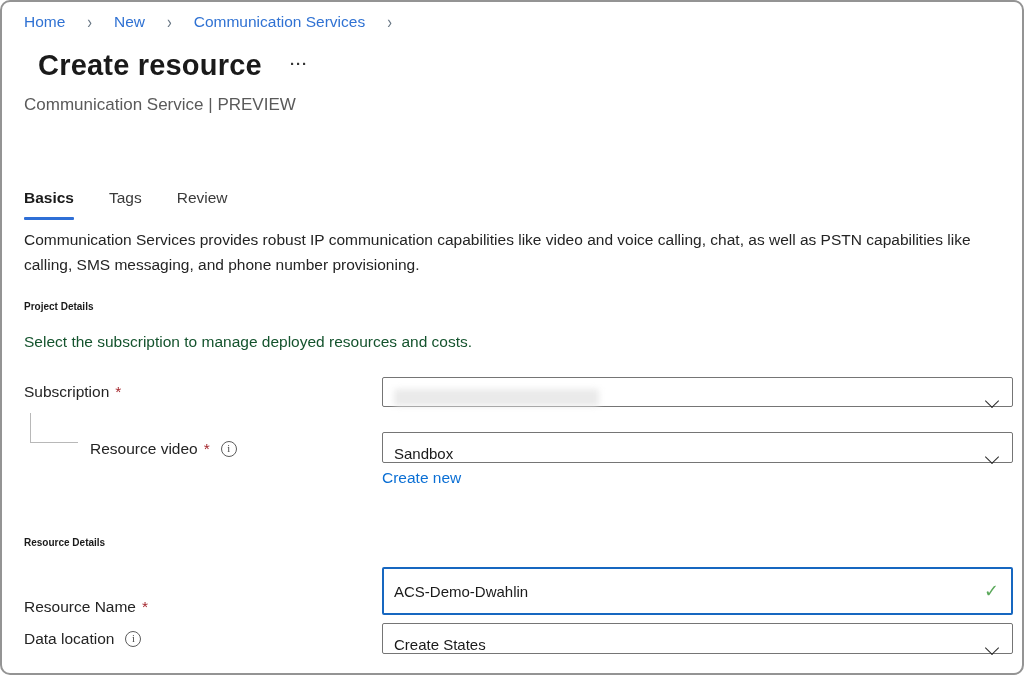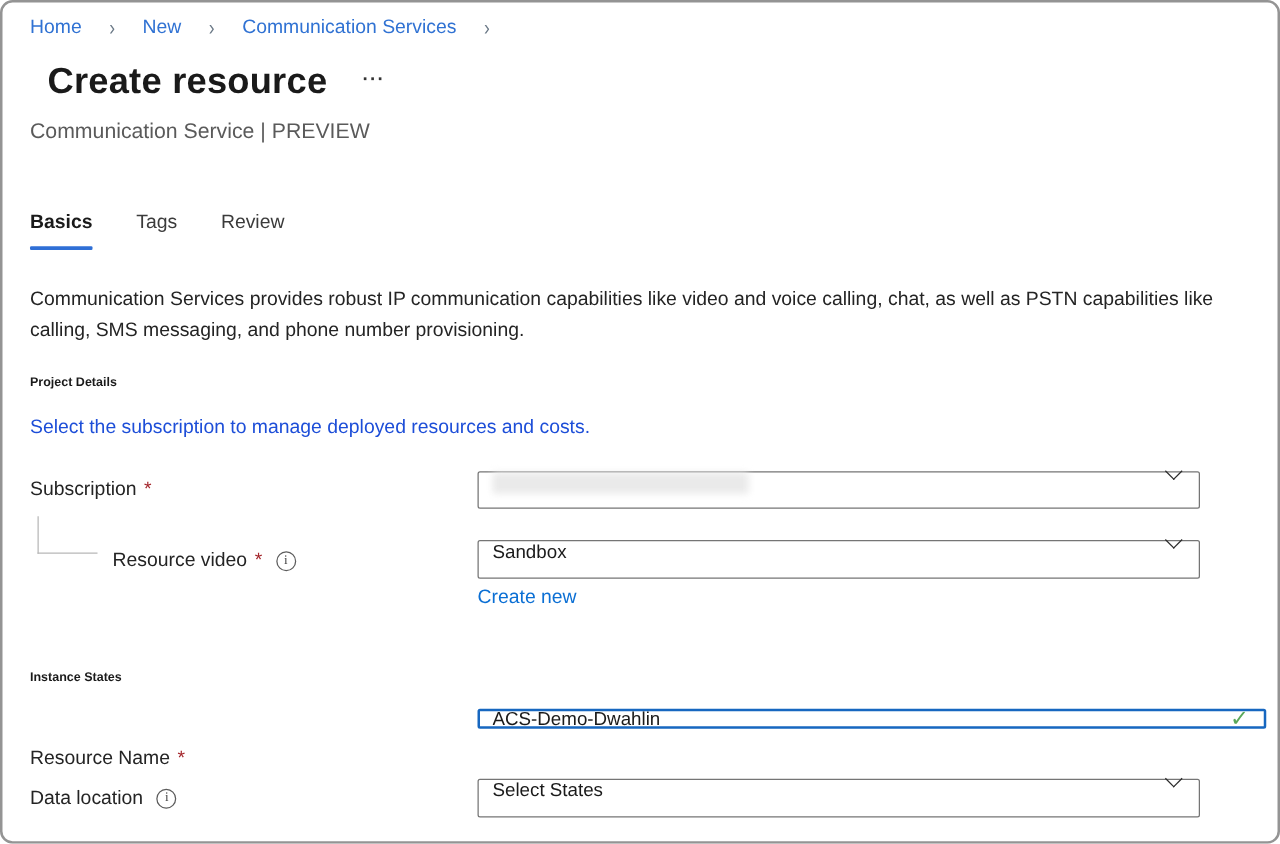--- a/index.html
+++ b/index.html
@@ -26,48 +26,48 @@
   }
   
   .breadcrumb{position:absolute;left:22px;top:11px;font-size:15.5px;display:flex;align-items:center;gap:22px;}
   .breadcrumb a{color:var(--link-blue);text-decoration:none;cursor:pointer;}
   .breadcrumb .sep{color:#6a7886;font-size:14px;transform:scaleY(1.25);}
   
   .page-title{position:absolute;left:36px;top:47px;font-size:29px;font-weight:700;color:#1a1a1a;letter-spacing:.2px;}
   .more{position:absolute;left:288px;top:53px;font-size:15px;font-weight:700;color:#333;letter-spacing:1px;cursor:pointer;}
   .subtitle{position:absolute;left:22px;top:93px;font-size:17px;color:var(--text-gray);}
   
-  .tabs{position:absolute;left:22px;top:167px;display:flex;}
+  .tabs{position:absolute;left:22px;top:187px;display:flex;}
   .tab{font-size:15.5px;color:#3b3b3b;padding-bottom:13px;margin-right:35px;position:relative;cursor:pointer;}
   .tab.active{font-weight:700;color:#1a1a1a;}
   .tab.active::after{content:"";position:absolute;left:0;right:0;bottom:0;height:3px;background:var(--tab-underline-blue);border-radius:1px;}
   
   .intro{position:absolute;left:22px;top:225px;width:990px;font-size:15.5px;line-height:25px;color:#242424;}
   
   .section-heading{position:absolute;left:22px;font-size:10px;font-weight:700;color:#1a1a1a;}
-  .section-desc{position:absolute;left:22px;font-size:15.5px;color:#1d4ed8;}
+  .section-desc{position:absolute;left:22px;font-size:15.5px;color:#14532d;}
   
   .field-label{position:absolute;font-size:15.5px;color:#242424;display:flex;align-items:center;}
   .req{color:var(--required-red);margin-left:6px;font-size:15.5px;}
   .info-icon{width:16px;height:16px;border:1px solid #5c5c5c;border-radius:50%;margin-left:11px;
     display:inline-flex;align-items:center;justify-content:center;
     font-size:10.5px;color:#444;line-height:1;cursor:pointer;font-family:"Liberation Serif",serif;}
   
   .conn-v{position:absolute;left:28px;top:411px;width:1px;height:30px;background:#b8b8b8;}
   .conn-h{position:absolute;left:28px;top:440px;width:48px;height:1px;background:#b8b8b8;}
   
   .select{
-    position:absolute;left:380px;width:578px;height:31px;
+    position:absolute;left:380px;width:631px;height:31px;
     border:1px solid var(--field-border-gray);border-radius:2px;background:#fff;
-    display:flex;align-items:flex-start;padding:0 15px 0 11px;font-size:15px;color:#1a1a1a;cursor:pointer;
+    display:flex;align-items:flex-end;padding:0 15px 0 11px;font-size:15px;color:#1a1a1a;cursor:pointer;
   }
   .chevron{margin-left:auto;width:10px;height:10px;border-right:1.6px solid #2b2b2b;border-bottom:1.6px solid #2b2b2b;transform:rotate(45deg);margin-top:-6px;}
   .redacted{width:205px;height:17px;background:#eaeaea;border-radius:2px;filter:blur(3px);}
   .textfield{
-    position:absolute;left:380px;width:631px;height:16px;
+    position:absolute;left:380px;width:631px;height:48px;
     border:2px solid var(--focus-border-blue);border-radius:2px;background:#fff;
     display:flex;align-items:center;padding:0 12px 0 10px;
   }
   .textfield input{flex:1;border:none;outline:none;font-size:15px;color:#1a1a1a;font-family:inherit;background:transparent;}
   .check{color:var(--valid-green);font-size:18px;line-height:1;margin-left:8px;}
   .link{position:absolute;font-size:15.5px;color:var(--action-link-blue);text-decoration:none;cursor:pointer;}
 </style>
 </head>
 <body>
 
@@ -113,33 +113,33 @@
     <span>Resource video</span>
     <span class="req">*</span>
     <span class="info-icon">i</span>
   </div>
   <div class="select" style="top:430px;">
     <span>Sandbox</span>
     <span class="chevron"></span>
   </div>
   <a class="link" style="left:380px;top:467px;">Create new</a>
 
-  <h2 class="section-heading" style="top:535px;">Instance States</h2>
+  <h2 class="section-heading" style="top:535px;">Resource Details</h2>
 
   <div class="field-label" style="left:22px;top:596px;">
     <span>Resource Name</span>
     <span class="req">*</span>
   </div>
   <div class="textfield" style="top:565px;">
     <input type="text" value="ACS-Demo-Dwahlin" style="">
     <span class="check">✓</span>
   </div>
 
   <div class="field-label" style="left:22px;top:628px;">
     <span>Data location</span>
     <span class="info-icon">i</span>
   </div>
   <div class="select" style="top:621px;">
-    <span>Select States</span>
+    <span>Create States</span>
     <span class="chevron"></span>
   </div>
 
 </div>
 
 </body></html>

